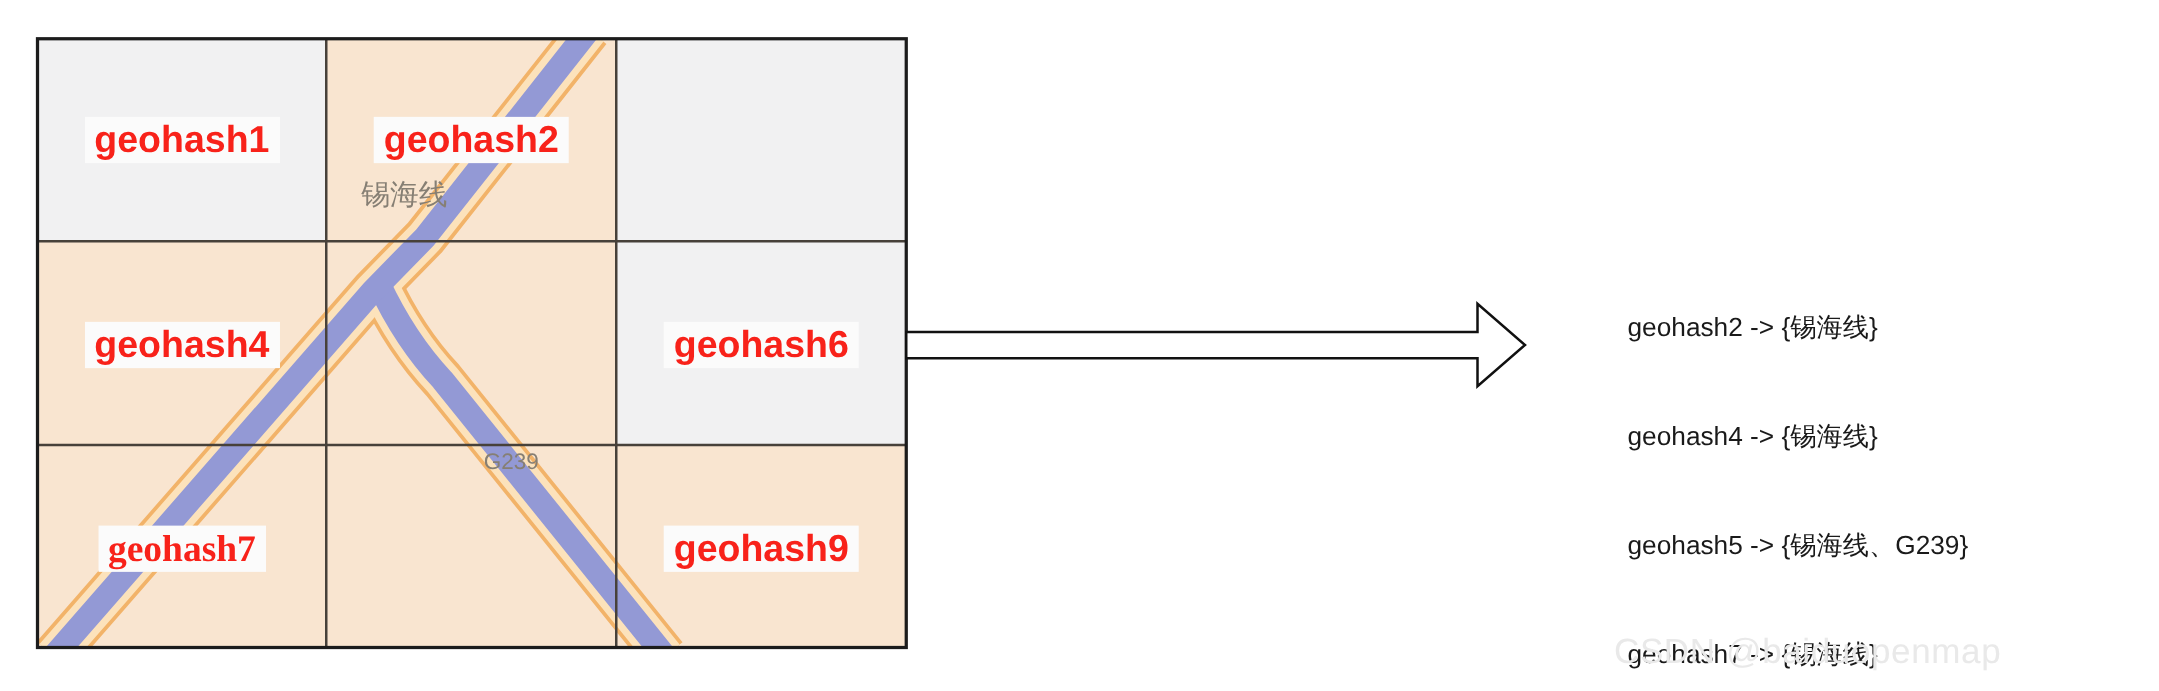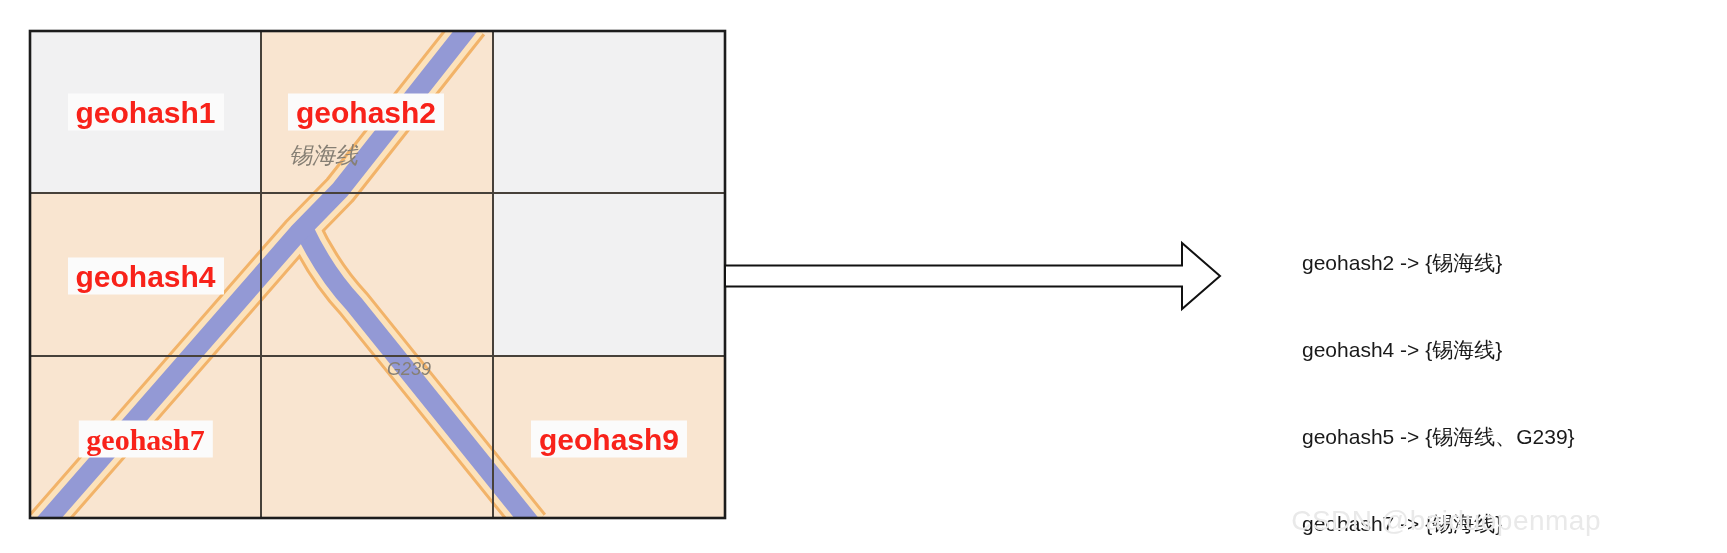--- a/index.html
+++ b/index.html
@@ -27,21 +27,20 @@
     font-weight:bold;font-size:30px;line-height:1.1;
     color:var(--cell-label-text);
     background:var(--cell-label-bg);
     padding:2px 8px;
     white-space:nowrap;
   }
   .road-label{
     position:absolute;
     color:var(--road-label-text);
     white-space:nowrap;
-    font-style:italic;
   }
   .road-label-main{left:289px;top:140px;font-size:23px;}
   .road-label-branch{left:387px;top:359px;font-size:18px;}
   .mapping-block{
     position:absolute;left:1302px;top:190px;
     font-size:21px;line-height:29px;
     color:var(--mapping-text);
     white-space:pre;
   }
   .watermark{
@@ -91,22 +90,23 @@
       <line x1="493" y1="31" x2="493" y2="518" class="grid-inner-line"></line>
       <line x1="30" y1="193" x2="725" y2="193" class="grid-inner-line"></line>
       <line x1="30" y1="356" x2="725" y2="356" class="grid-inner-line"></line>
       <rect x="30" y="31" width="695" height="487" class="grid-outer"></rect>
     </g>
 
     <polygon class="arrow-shape" points="725,265.5 1182,265.5 1182,243 1220,276 1182,309 1182,286.5 725,286.5"></polygon>
   </svg>
 
   <div class="cell-label" style="left:145.5px;top:112px;">geohash1</div>
-  <div class="cell-label" style="left:366px;top:112px;">geohash2</div>
+  <div class="cell-label" style="left:377px;top:112px;">geohash2</div>
   <div class="cell-label" style="left:145.5px;top:276px;">geohash4</div>
+  <div class="cell-label" style="left:609px;top:276px;">geohash6</div>
   <div class="cell-label" style="left:145.5px;top:439px;font-family:Liberation Serif, serif;">geohash7</div>
   <div class="cell-label" style="left:609px;top:439px;">geohash9</div>
 
   <div class="road-label road-label-main">锡海线</div>
   <div class="road-label road-label-branch">G239</div>
 
   <div class="mapping-block">
     <div>geohash2 -&gt; {锡海线}</div>
     <div>geohash4 -&gt; {锡海线}</div>
     <div>geohash5 -&gt; {锡海线、G239}</div>

